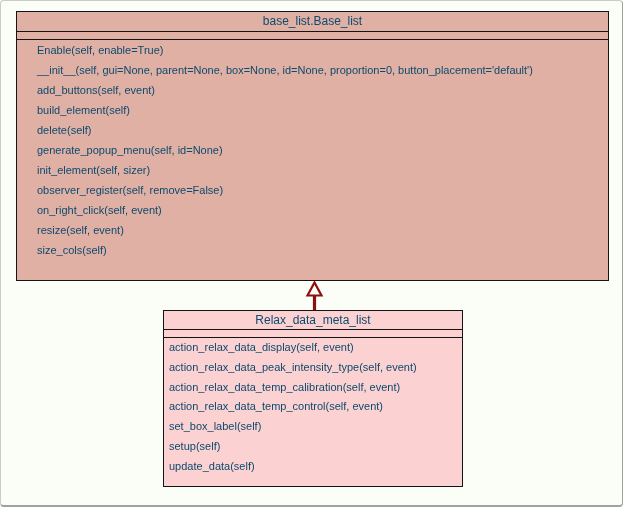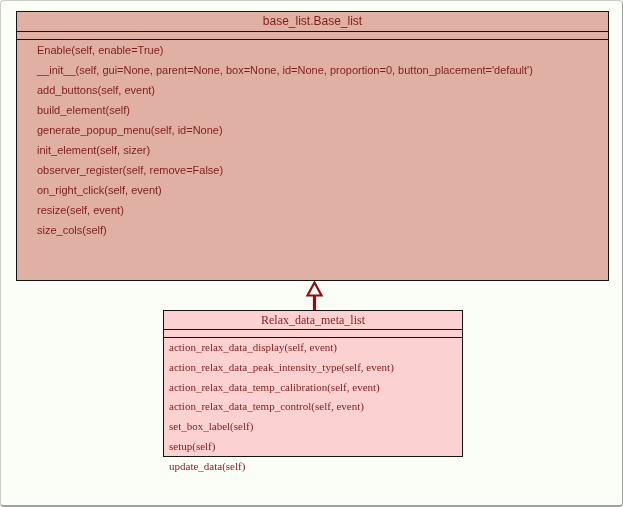--- a/index.html
+++ b/index.html
@@ -17,32 +17,31 @@
     border-left: 1px solid #c9ccc5;
     border-right: 1px solid #9fa29c;
     border-bottom: 2px solid #9fa29c;
     border-radius: 4px;
     overflow: hidden;
   }
   .uml-class {
     position: absolute;
     box-sizing: border-box;
     border: 1px solid #141414;
-    color: #7f1d1d;
+    color: #0c4a6e;
   }
   #base-class {
     left: 15px; top: 10px;
     width: 593px; height: 270px;
     background: #e0b0a4;
   }
   #derived-class {
     left: 162px; top: 309px;
-    width: 300px; height: 147px;
+    width: 300px; height: 177px;
     background: #fcd1d1;
-    font-family: Liberation Serif, serif;
   }
   .uml-title {
     box-sizing: border-box;
     text-align: center;
     font-size: 12px;
     border-bottom: 1px solid #141414;
     white-space: nowrap;
     overflow: hidden;
   }
   #base-class .uml-title { height: 20px; line-height: 19px; }
@@ -75,20 +74,21 @@
 <div id="page">
 
   <div class="uml-class" id="base-class">
     <div class="uml-title">base_list.Base_list</div>
     <div class="uml-attributes"></div>
     <ul class="uml-methods">
       <li>Enable(self, enable=True)</li>
       <li>__init__(self, gui=None, parent=None, box=None, id=None, proportion=0, button_placement='default')</li>
       <li>add_buttons(self, event)</li>
       <li>build_element(self)</li>
+      <li>delete(self)</li>
       <li>generate_popup_menu(self, id=None)</li>
       <li>init_element(self, sizer)</li>
       <li>observer_register(self, remove=False)</li>
       <li>on_right_click(self, event)</li>
       <li>resize(self, event)</li>
       <li>size_cols(self)</li>
     </ul>
   </div>
 
   <svg id="inheritance-arrow" viewBox="0 0 28 30" xmlns="http://www.w3.org/2000/svg">

